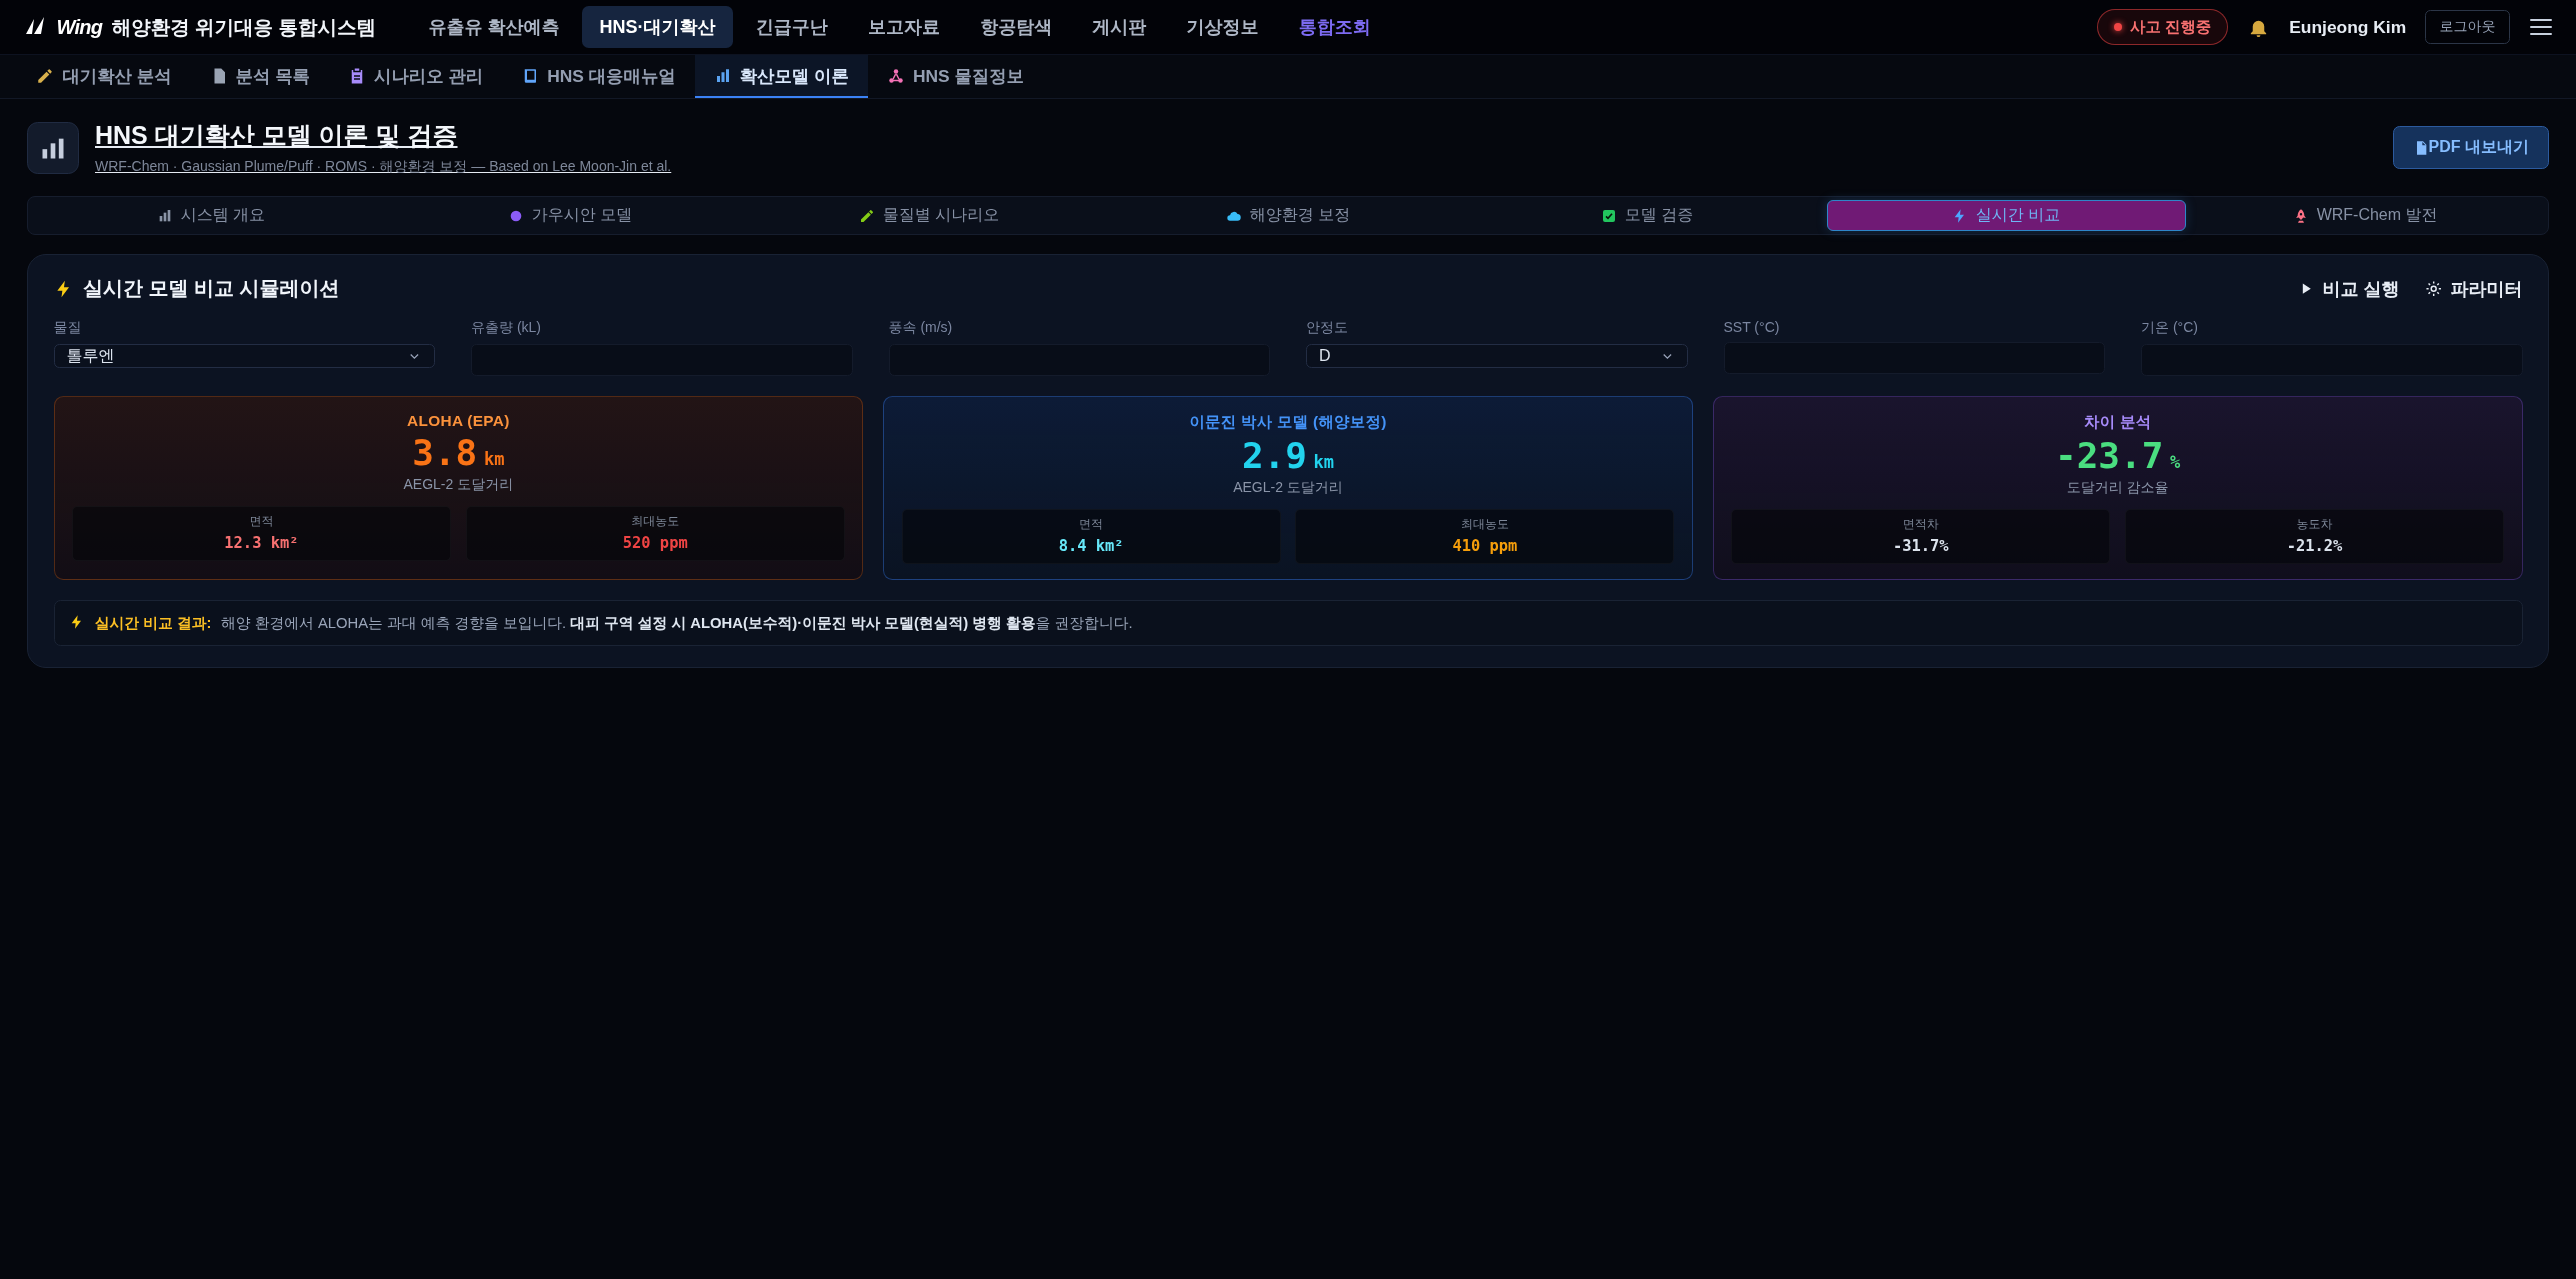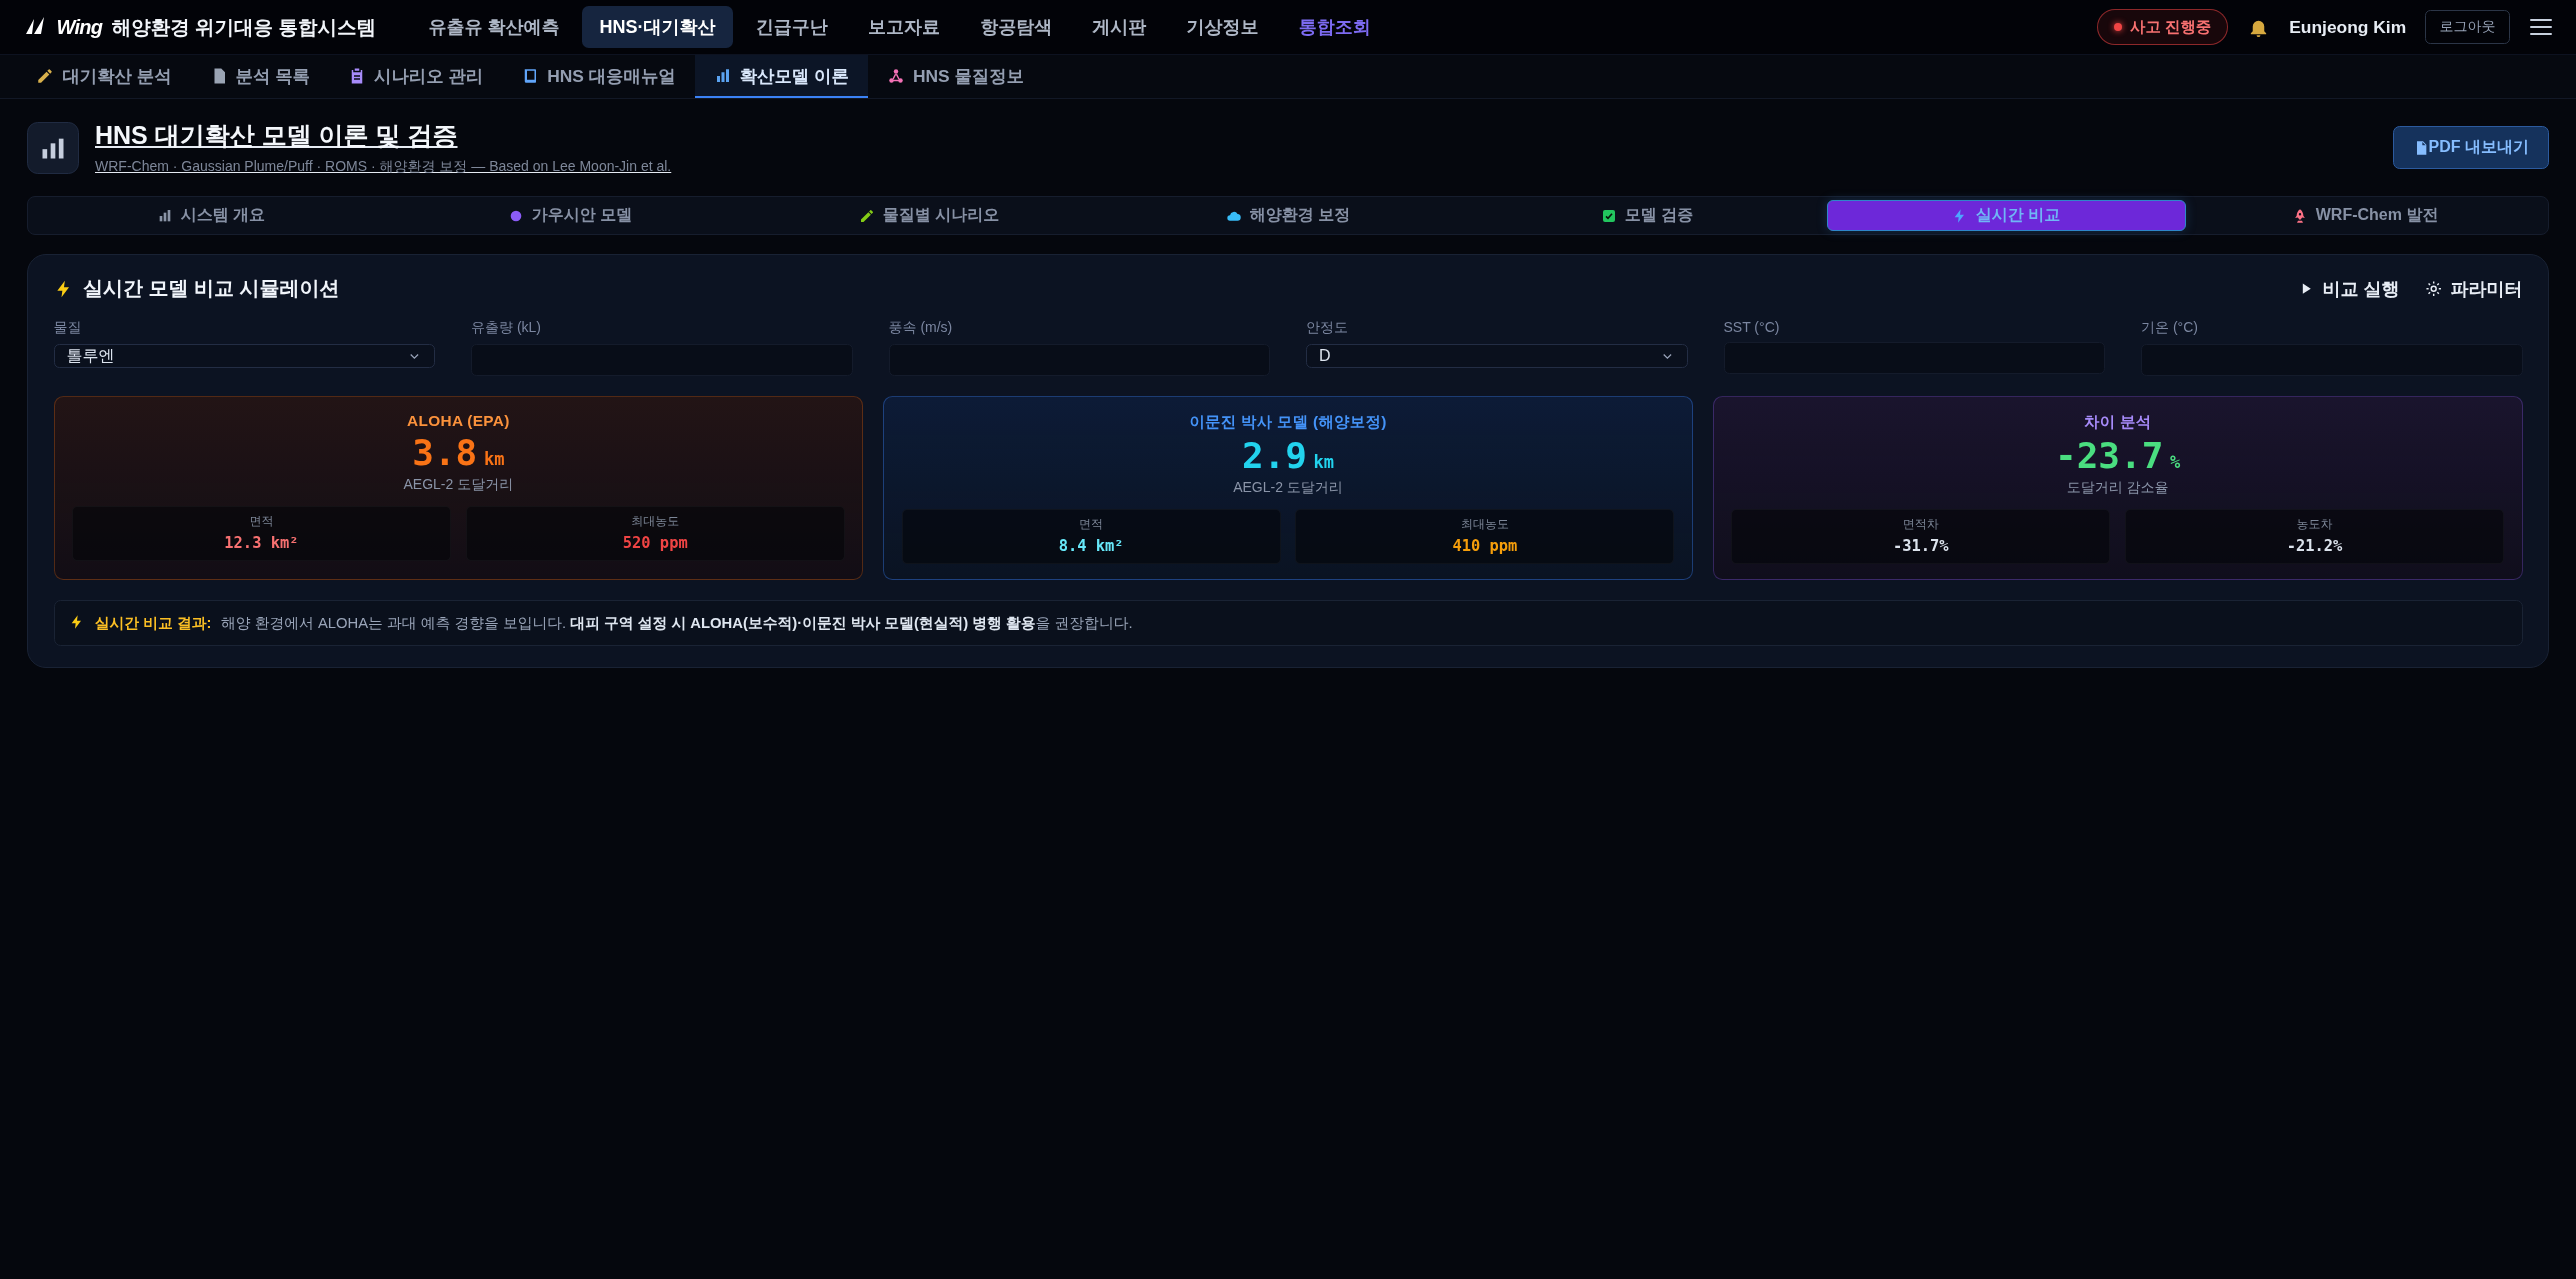--- a/index.html
+++ b/index.html
@@ -83,26 +83,26 @@
   .pdf-btn svg { width: 16px; height: 16px; fill: #86bdff; }
 
   
   .section-tabs {
     display: flex; margin: 4px 27px 0; padding: 3.4px;
     background: #0a0f1a; border: 0.7px solid #161d2d; border-radius: 8px;
     height: 39px;
   }
   .stab {
     flex: 1; display: flex; align-items: center; justify-content: center; gap: 8px;
-    font-size: 16px; font-weight: 700; color: #8791a5;
+    font-size: 16px; font-weight: 400; color: #8791a5;
     border: 1.3px solid transparent; border-radius: 6px; background: none;
   }
   .stab svg { width: 16px; height: 16px; }
   .stab.active {
-    border-color: #2e86c9; background: #6d28d9; color: #6fb6f5;
+    border-color: #2e86c9; background: #701a75; color: #6fb6f5;
     box-shadow: 0 0 10.7px rgba(56,132,199,.25);
   }
 
   
   .panel {
     margin: 19px 27px 0; padding: 20px 25.5px 21.5px;
     background: #0c1322; border: 0.7px solid #192234; border-radius: 19px;
   }
   .panel-head { display: flex; align-items: center; justify-content: space-between; }
   .panel-title { display: flex; align-items: center; gap: 9.4px; font-size: 20px; font-weight: 800; color: #f1f5fb; }

